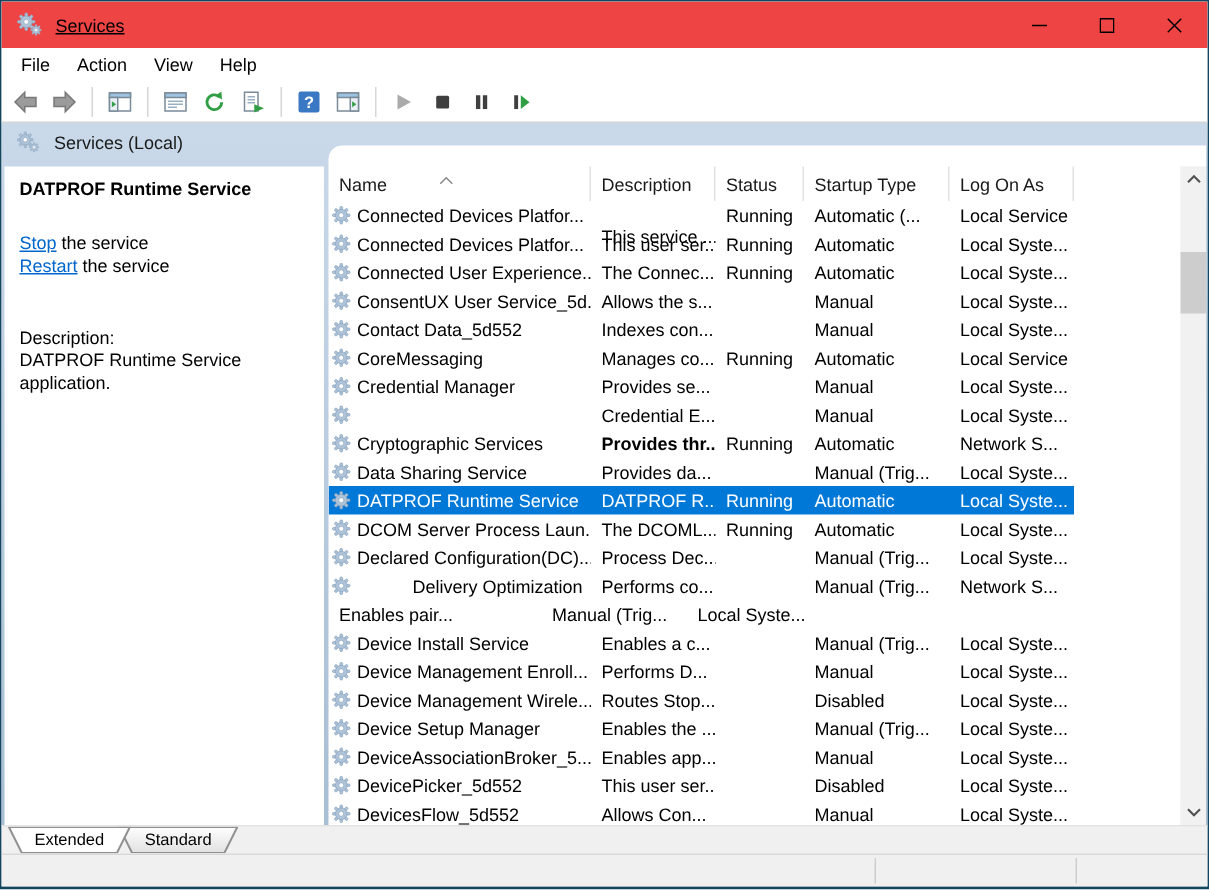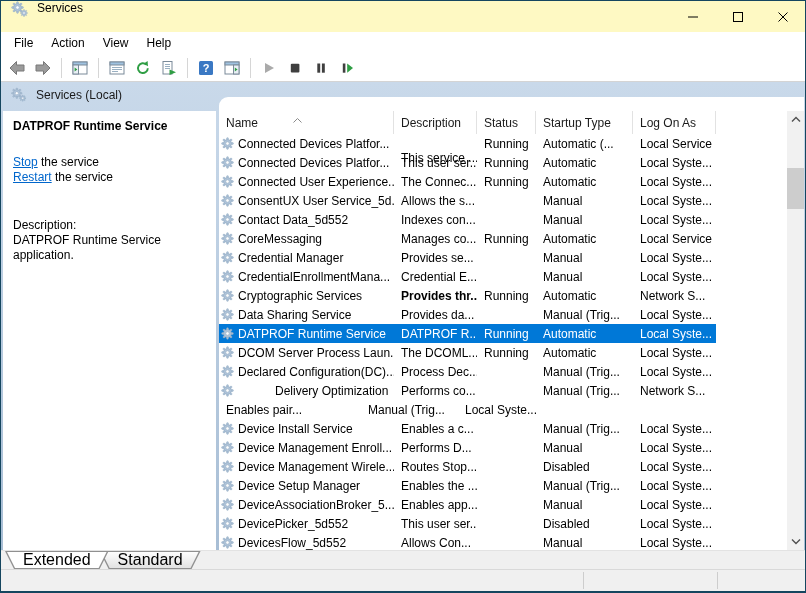--- a/index.html
+++ b/index.html
@@ -5,21 +5,21 @@
   * { margin:0; padding:0; box-sizing:border-box; }
   html,body { width:806px; height:593px; font-family:"Liberation Sans","DejaVu Sans",sans-serif; }
   .window {
     width:806px; height:593px;
     border:1px solid var(--window-border);
     border-bottom-width:2px;
     display:flex; flex-direction:column;
     background:#fff; overflow:hidden;
   }
   
-  .titlebar { height:31px; display:flex; background:#fef9c3; flex:0 0 auto; }
+  .titlebar { height:31px; display:flex; align-items:center; background:#ef4444; flex:0 0 auto;text-decoration:underline; }
   .titlebar .app-icon { margin-left:10px; width:20px; height:17px; }
   .titlebar .title { font-size:12px; color:#000; margin-left:6px; flex:1; }
   .win-btn { width:45px; height:31px; display:flex; align-items:center; justify-content:center; background:transparent; border:none; }
   .win-btn svg { display:block; }
   
   .menubar { height:22px; display:flex; align-items:center; padding-left:4px; background:#fff; flex:0 0 auto; }
   .menu-item { font-size:12px; color:#000; padding:3px 9px; }
   
   .toolbar { height:28px; display:flex; align-items:center; padding-left:4px; gap:2px; background:#fff; border-bottom:1px solid #d4d4d4; flex:0 0 auto; }
   .tool { width:24px; height:22px; display:flex; align-items:center; justify-content:center; }
@@ -49,21 +49,21 @@
   
   .v-scroll { position:absolute; top:14px; right:0; bottom:0; width:17px; background:#f1f1f1; }
   .v-arrow { position:absolute; left:0; width:17px; height:17px; display:flex; align-items:center; justify-content:center; background:#f1f1f1; }
   .v-arrow.up { top:0; } .v-arrow.down { bottom:0; }
   .v-thumb { position:absolute; left:0; top:57px; width:17px; height:41px; background:#cdcdcd; }
   
   .tabrow { height:19px; background:#f0f0f0; display:flex; align-items:flex-start; padding-left:4px; border-top:1px solid #e3e3e3; flex:0 0 auto; }
   .tab { height:18px; padding:1px; clip-path:polygon(0 0,100% 0,calc(100% - 9px) 100%,9px 100%); background:#909090; position:relative; margin-right:-9px; }
   .tab-inner { height:16px; padding:0 17px; display:flex; align-items:center; justify-content:center;
                clip-path:polygon(1px 0,calc(100% - 1px) 0,calc(100% - 9px) 100%,9px 100%);
-               font-size:16px; color:#000; background:linear-gradient(#fdfdfd,#e2e2e2); }
+               font-size:11px; color:#000; background:linear-gradient(#fdfdfd,#e2e2e2); }
   .tab.active { z-index:2; }
   .tab.active .tab-inner { background:#fff; }
   
   .statusbar { height:22px; background:#f0f0f0; border-top:1px solid #d9d9d9; position:relative; flex:0 0 auto; }
   .sb-sep { position:absolute; top:2px; bottom:2px; width:1px; background:#cdcdcd; }
 </style>
 </head>
 <body>
 
 <svg style="position:absolute;width:0;height:0" aria-hidden="true">
@@ -326,21 +326,20 @@
             <span class="cell desc" style="width: 83px;">Provides se...</span>
             <span class="cell status" style="width: 59px;"></span>
             <span class="cell startup" style="width: 97px;">Manual</span>
             <span class="cell logon" style="width: 83px;">Local Syste...</span>
           </div>
           <div class="row">
             <span class="cell name" style="width: 175px;">
               <svg viewBox="0 0 16 16">
                 <use href="#gear"></use>
               </svg>
-              <span>CredentialEnrollmentMana...</span>
             </span>
             <span class="cell desc" style="width: 83px;">Credential E...</span>
             <span class="cell status" style="width: 59px;"></span>
             <span class="cell startup" style="width: 97px;">Manual</span>
             <span class="cell logon" style="width: 83px;">Local Syste...</span>
           </div>
           <div class="row">
             <span class="cell name" style="width: 175px;">
               <svg viewBox="0 0 16 16">
                 <use href="#gear"></use>

